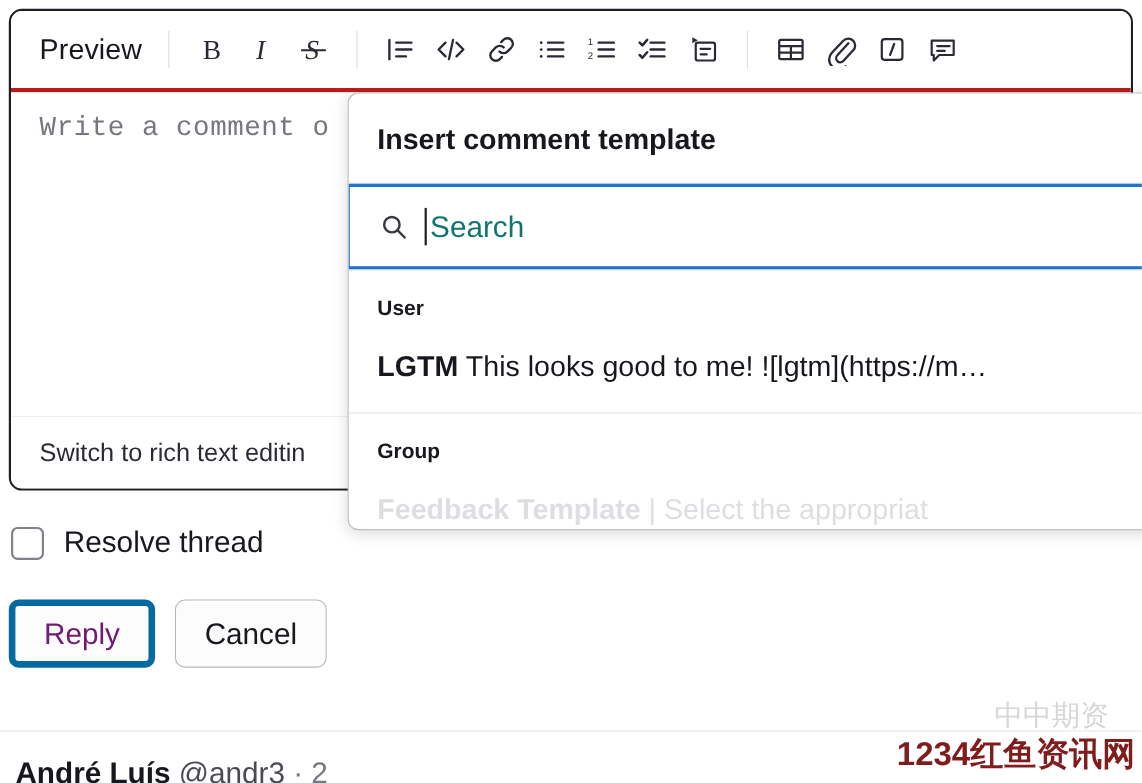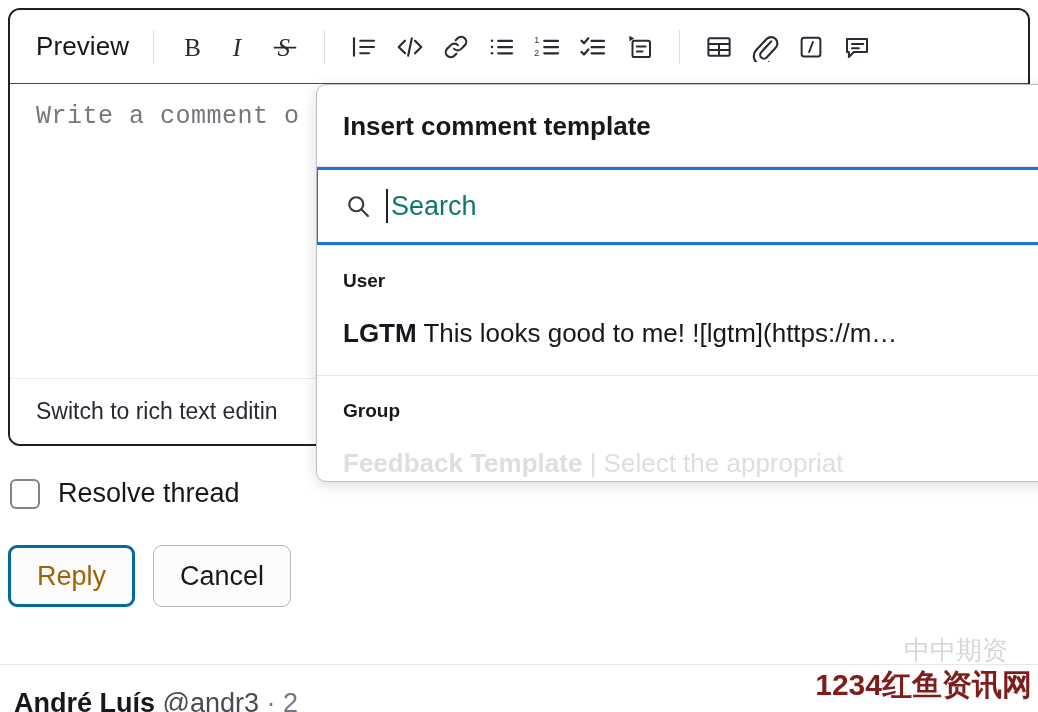--- a/index.html
+++ b/index.html
@@ -23,21 +23,21 @@
     border: 2px solid #1f1e24;
     border-radius: 12px;
     overflow: hidden;
   }
 
   .toolbar {
     height: 74px;
     display: flex;
     align-items: center;
     padding: 0 22px;
-    border-bottom: 1px solid #b91c1c;
+    border-bottom: 4px solid #b91c1c;
     background: #fff;
   }
   .tb-preview {
     font-size: 26px;
     color: #18171d;
     padding: 4px 8px 4px 4px;
     letter-spacing: .1px;
     background: none; border: none;
     font-family: "Liberation Sans", sans-serif;
     cursor: pointer;
@@ -114,21 +114,21 @@
     height: 62px;
     padding: 0 26px;
     border-radius: 9px;
     background: #fcfcfd;
     font-size: 27px;
     font-family: "Liberation Sans", sans-serif;
     display: flex; align-items: center; justify-content: center;
     cursor: pointer;
     white-space: nowrap;
   }
-  .btn-reply { border: 3px solid #0369a1; color: #a16207; }
+  .btn-reply { border: 6px solid #0369a1; color: #701a75; }
   .btn-cancel { border: 1px solid #b8b7bd; color: #18171d; }
 
   .thread-divider {
     position: absolute;
     left: 0; top: 664px;
     width: 1038px; height: 1px;
     background: #e6e6ea;
   }
   .thread-author {
     position: absolute;

